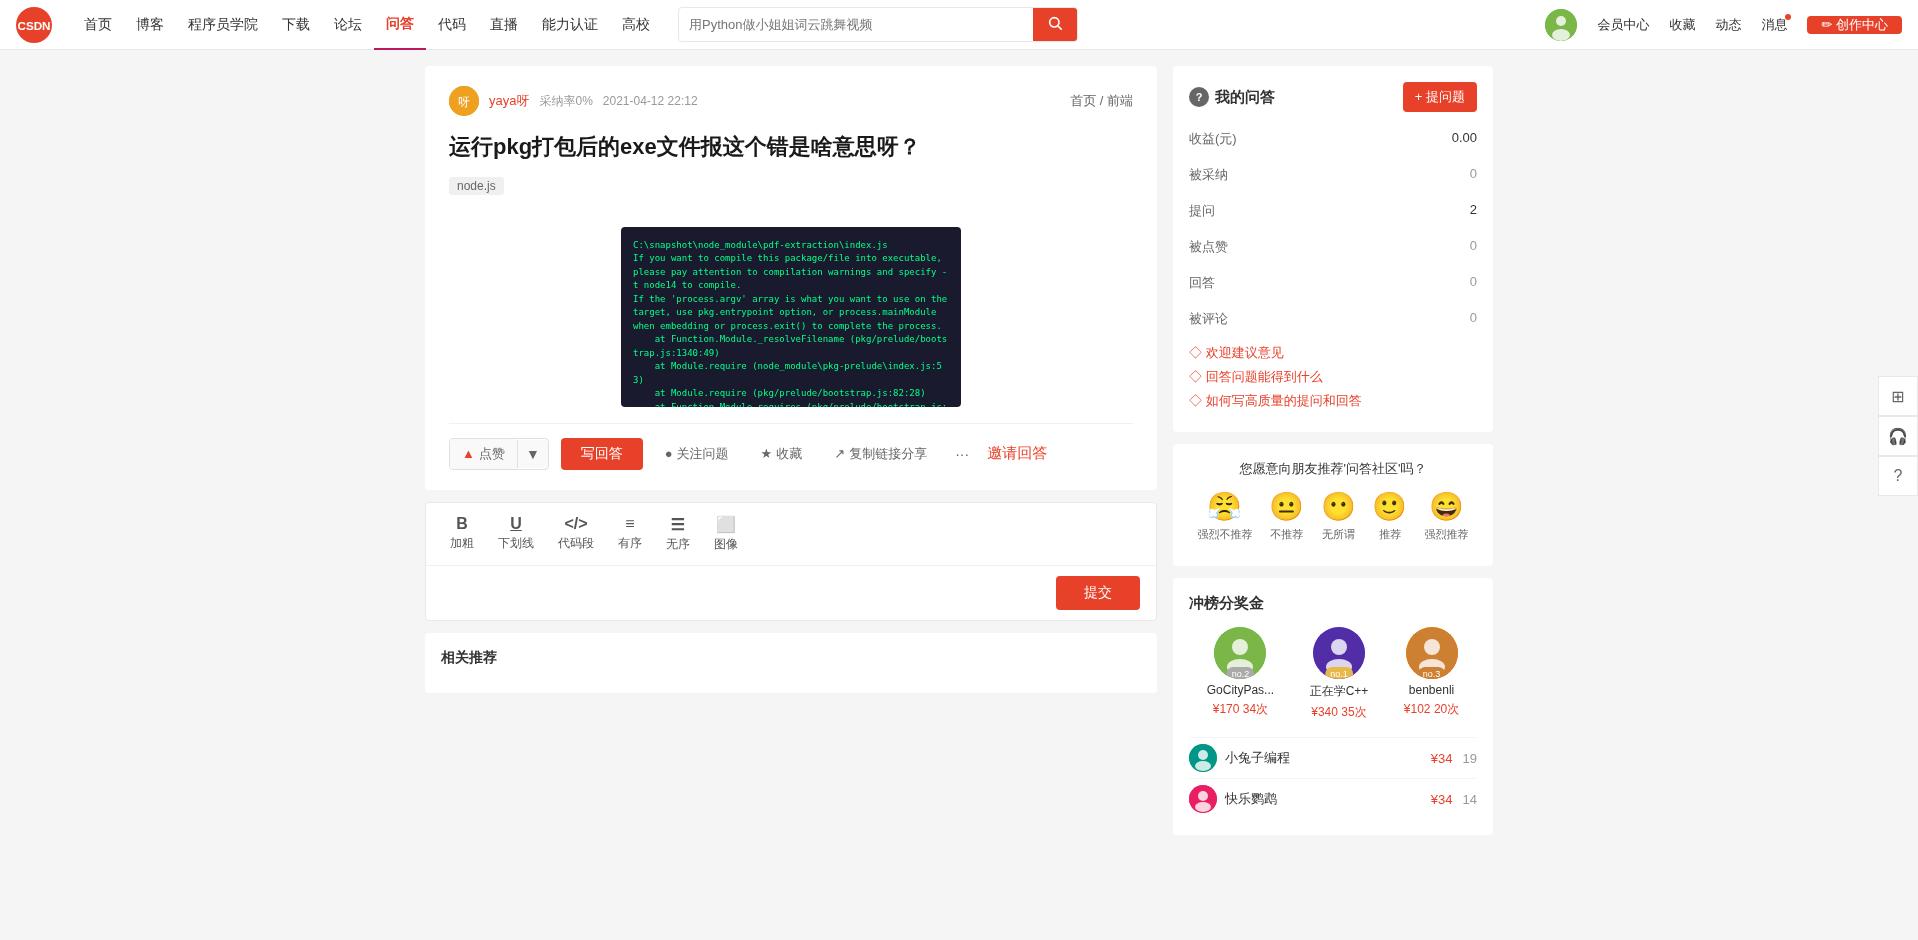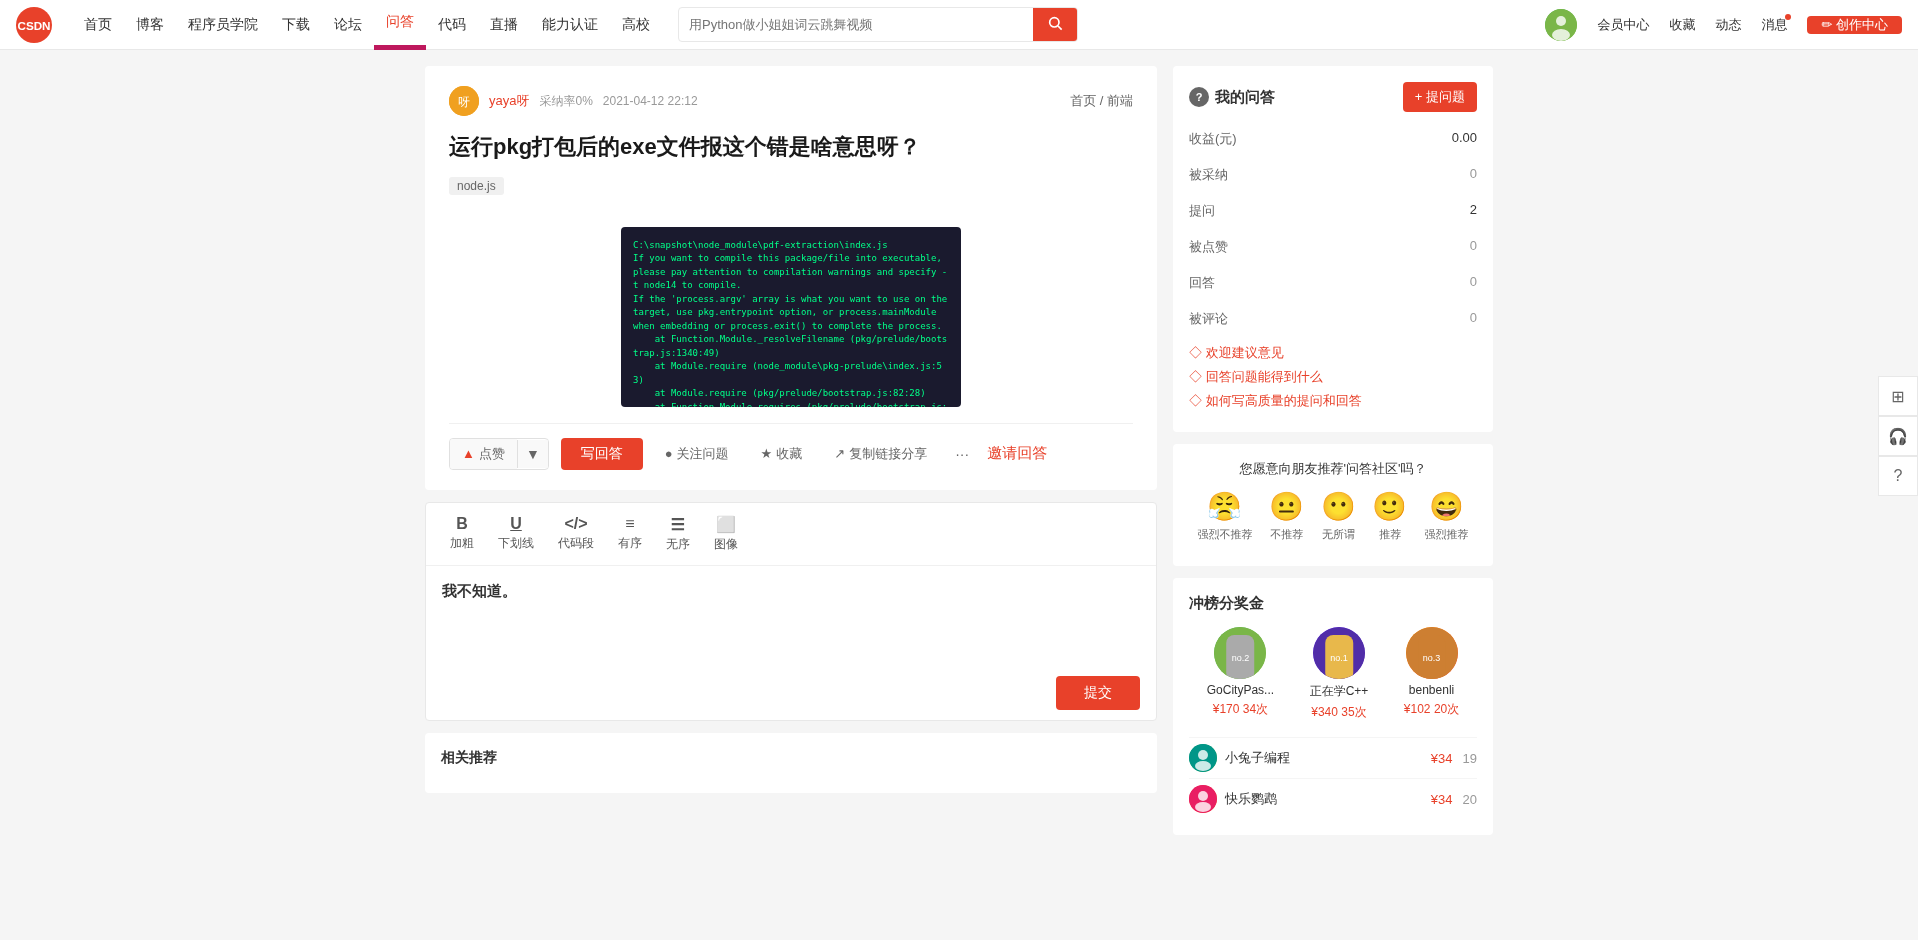--- a/index.html
+++ b/index.html
@@ -11,21 +11,21 @@
       height: 50px; padding: 0 16px; border-bottom: 1px solid #e8e8e8;
       position: sticky; top: 0; z-index: 100;
     }
     .navbar-logo { display: flex; align-items: center; margin-right: 20px; }
     .logo-svg { width: 36px; height: 36px; }
     .navbar-nav { display: flex; align-items: center; gap: 0; }
     .nav-item {
       padding: 0 12px; height: 50px; display: flex; align-items: center;
       cursor: pointer; font-size: 14px; color: #333; white-space: nowrap;
     }
-    .nav-item.active { color: #e8412a; border-bottom: 5px solid #be185d; }
+    .nav-item.active { color: #e8412a; border-bottom: 2px solid #be185d; font-weight: bold; }
     .navbar-search {
       flex: 1; margin: 0 16px; display: flex; align-items: center;
       border: 1px solid #e8e8e8; border-radius: 4px; overflow: hidden; max-width: 400px;
     }
     .navbar-search input {
       flex: 1; border: none; outline: none; padding: 6px 10px; font-size: 13px; color: #999;
     }
     .search-btn {
       background: #e8412a; border: none; padding: 7px 14px; cursor: pointer; color: #fff;
     }
@@ -127,21 +127,21 @@
     
     .lb-title { font-size: 15px; font-weight: bold; color: #333; margin-bottom: 14px; }
     .lb-top3 { display: flex; justify-content: space-around; margin-bottom: 16px; }
     .lb-item { display: flex; flex-direction: column; align-items: center; gap: 4px; }
     .lb-avatar {
       width: 52px; height: 52px; border-radius: 50%; background: #ddd;
       position: relative; overflow: hidden; display: flex; align-items: center; justify-content: center;
     }
     .lb-badge {
       position: absolute; bottom: -2px; left: 50%; transform: translateX(-50%);
-      background: #e8b84b; color: #fff; font-size: 9px; border-radius: 8px; padding: 18px 5px;
+      background: #e8b84b; color: #fff; font-size: 9px; border-radius: 8px; padding: 2px 5px;
     }
     .lb-badge.gold { background: #e8b84b; }
     .lb-badge.silver { background: #aaa; }
     .lb-badge.bronze { background: #cd7f32; }
     .lb-name { font-size: 12px; color: #333; max-width: 70px; text-align: center; overflow: hidden; text-overflow: ellipsis; white-space: nowrap; }
     .lb-prize { font-size: 12px; color: #e8412a; }
     .lb-list-item { display: flex; align-items: center; justify-content: space-between; padding: 6px 0; border-top: 1px solid #f5f5f5; }
     .lb-list-left { display: flex; align-items: center; gap: 8px; }
     .lb-list-avatar { width: 28px; height: 28px; border-radius: 50%; background: #ddd; overflow: hidden; }
     .lb-list-name { font-size: 13px; color: #333; }
@@ -304,23 +304,20 @@
         </div>
         <div class="toolbar-item">
           <span class="toolbar-icon">☰</span>
           <span>无序</span>
         </div>
         <div class="toolbar-item">
           <span class="toolbar-icon">⬜</span>
           <span>图像</span>
         </div>
       </div>
-      <div class="editor-content">
-        <span class="editor-text">我不知道。</span>
-      </div>
       <div class="editor-footer">
         <button class="btn-submit">提交</button>
       </div>
     </div>
 
     <div class="related-section">
       <div class="section-title">相关推荐</div>
     </div>
 
   </div>
@@ -457,21 +454,21 @@
             <svg width="28" height="28" viewBox="0 0 28 28">
               <circle cx="14" cy="14" r="14" fill="#e91e63"></circle>
               <circle cx="14" cy="11" r="5" fill="#fff" opacity="0.8"></circle>
               <ellipse cx="14" cy="22" rx="8" ry="5" fill="#fff" opacity="0.8"></ellipse>
             </svg>
           </div>
           <span class="lb-list-name">快乐鹦鹉</span>
         </div>
         <div class="lb-list-right">
           <span class="lb-list-prize">¥34</span>
-          <span class="lb-list-cnt">20</span>
+          <span class="lb-list-cnt">14</span>
         </div>
       </div>
     </div>
 
   </div>
 </div>
 
 <div class="float-right">
   <div class="float-btn">
     <span>⊞</span>

